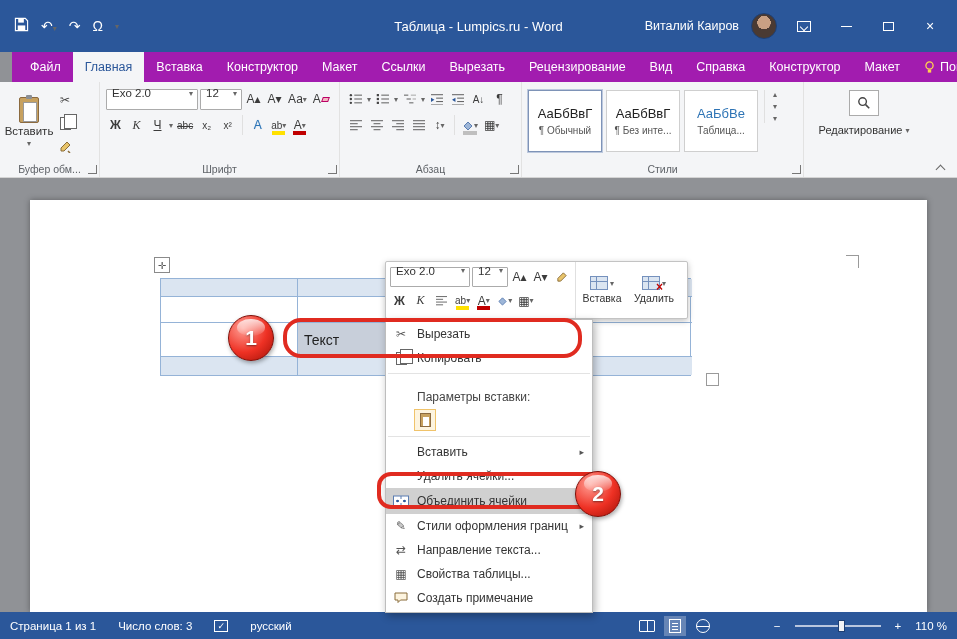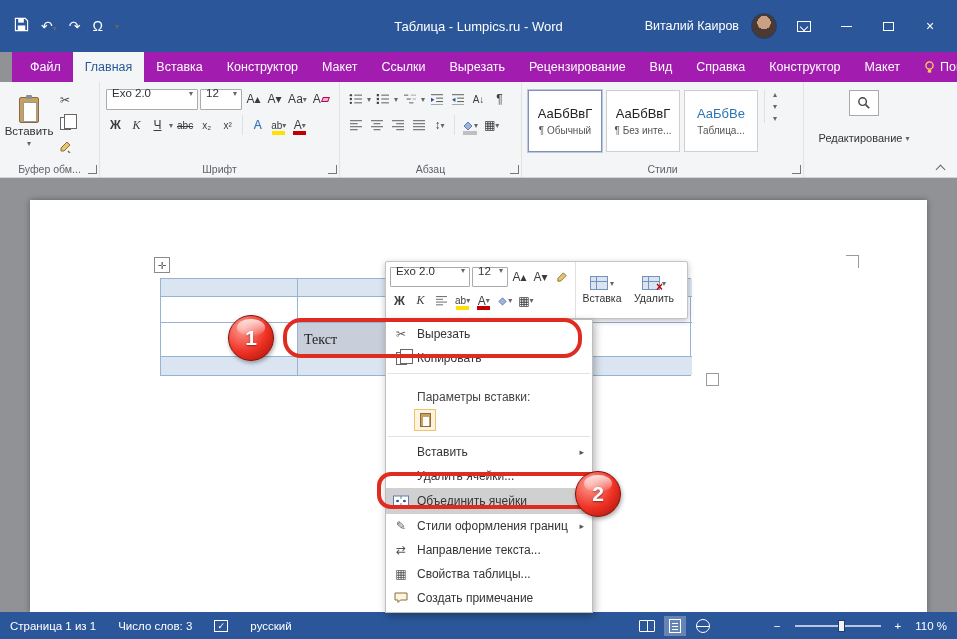--- a/index.html
+++ b/index.html
@@ -55,34 +55,34 @@
   .eraser { display:inline-block; width:7px; height:5px; background:#f4b6c2; border:1px solid #b06; transform:skewX(-20deg); margin-left:1px; }
 
   .stylecard { width:74px; height:62px; background:#fff; border:1px solid #cfcfcf; margin-right:4px; display:flex; flex-direction:column; align-items:center; justify-content:center; gap:4px; }
   .stylecard.sel { border:1px solid #7e93b7; outline:1px solid #bcc8dd; }
   .st-sample { font-size:13px; color:#222; }
   .st-sample.blue { color:#2e74b5; }
   .st-name { font-size:10px; color:#555; }
   .st-arrows { display:flex; flex-direction:column; gap:3px; margin-left:2px; border-left:1px solid #e0e0e0; padding-left:3px; }
   .st-arrows span { font-size:8px; color:#666; width:14px; text-align:center; }
 
-  .edit-group { display:flex; flex-direction:column; align-items:center; padding-top:8px;gap:8px; }
+  .edit-group { display:flex; flex-direction:column; align-items:center; padding-top:8px; }
   .search-box { width:30px; height:26px; border:1px solid #ababab; background:#fff; display:flex; align-items:center; justify-content:center; }
   .edit-label { font-size:11px; color:#333; margin-top:8px; display:flex; align-items:center; gap:3px; }
   .collapse { position:absolute; right:12px; bottom:5px; width:10px; height:10px; }
   .collapse::after { content:""; position:absolute; left:2px; top:4px; width:6px; height:6px; border-left:1px solid #666; border-top:1px solid #666; transform:rotate(45deg); }
 
   
   .docarea { position:absolute; left:0; top:178px; width:957px; height:434px; background:#909296; }
   .page { position:absolute; left:30px; top:22px; width:897px; height:412px; background:#fff; box-shadow:0 0 6px rgba(0,0,0,.35); }
   .wtable { position:absolute; left:160px; top:100px; width:531px; display:grid; grid-template-columns:137px 133px 130px 131px; grid-template-rows:18px 26px 34px 18px; border:1px solid #95b3d7; background:#fff; z-index:1; }
   .cell { border-right:1px solid #95b3d7; border-bottom:1px solid #95b3d7; display:flex; align-items:center; padding-left:6px; font-size:14px; color:#222; }
   .cell.lc { border-right:none; } .cell.lr { border-bottom:none; }
   .cell.band { background:#dbe5f1; }
-  .cell.sel { background:#c8cfda;font-family:Liberation Serif, serif; }
+  .cell.sel { background:#c8cfda; }
   .movehandle { position:absolute; left:154px; top:79px; width:16px; height:16px; border:1px solid #8a8a8a; background:#fff; display:flex; align-items:center; justify-content:center; font-size:10px; color:#555; z-index:2; }
   .cropmark { position:absolute; left:846px; top:77px; width:13px; height:13px; border-top:1px solid #9a9a9a; border-right:1px solid #9a9a9a; }
   .resizesq { position:absolute; left:706px; top:195px; width:13px; height:13px; background:#fff; border:1px solid #9a9a9a; z-index:2; }
 
   
   .minibar { position:absolute; left:385px; top:83px; width:303px; height:58px; background:#fff; border:1px solid #c3c3c3; border-radius:2px; box-shadow:0 2px 6px rgba(0,0,0,.25); z-index:20; display:flex; }
   .mb-left { padding:4px 4px; display:flex; flex-direction:column; gap:3px; }
   .mb-row { display:flex; align-items:center; gap:2px; }
   .mb-right { border-left:1px solid #e0e0e0; display:flex; }
   .mb-bigbtn { width:52px; display:flex; flex-direction:column; align-items:center; justify-content:center; gap:2px; font-size:10.5px; color:#333; }

